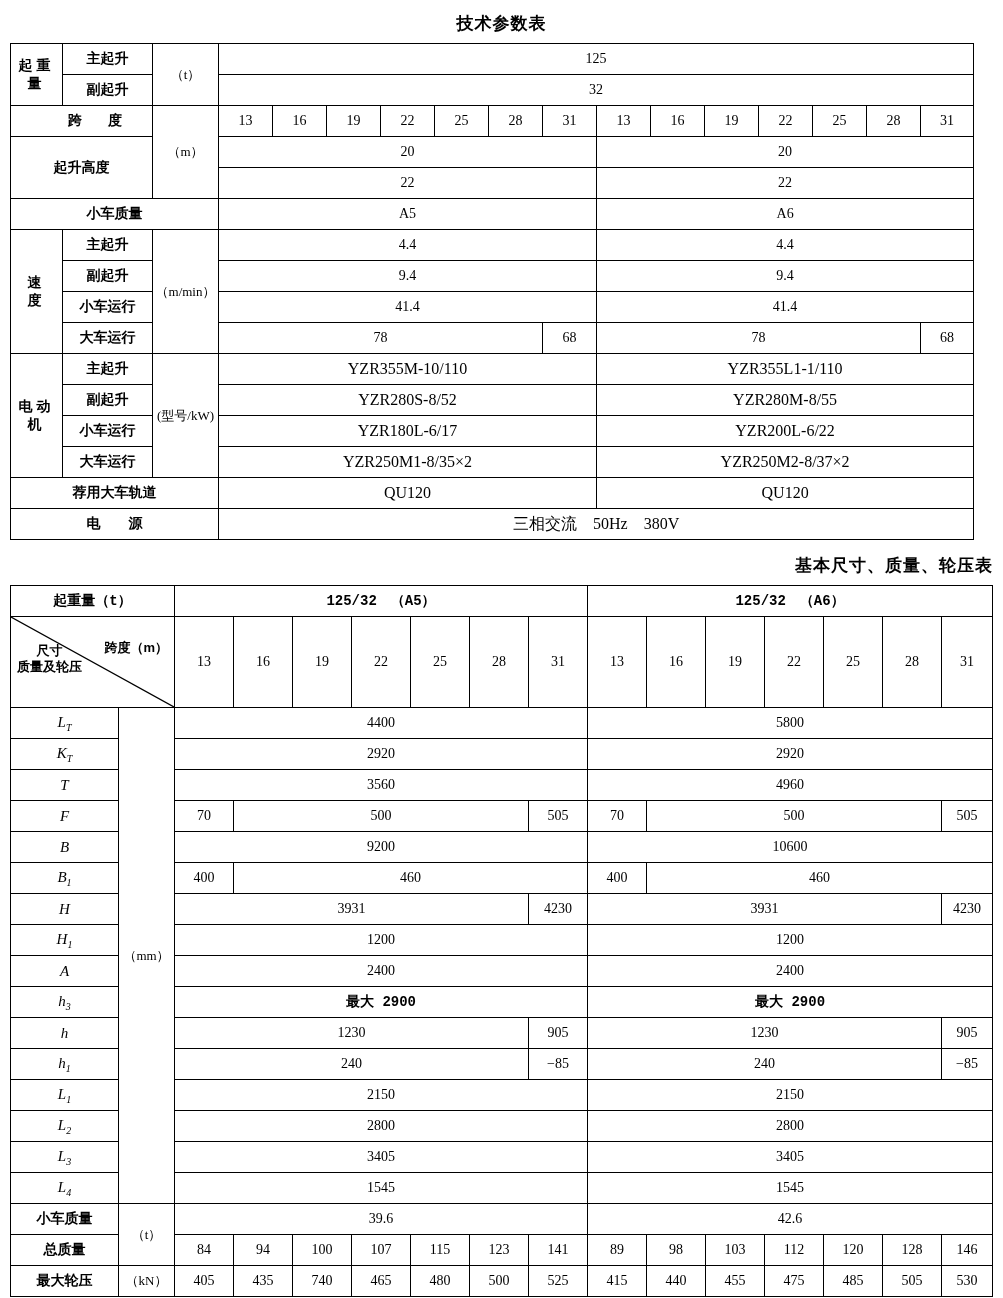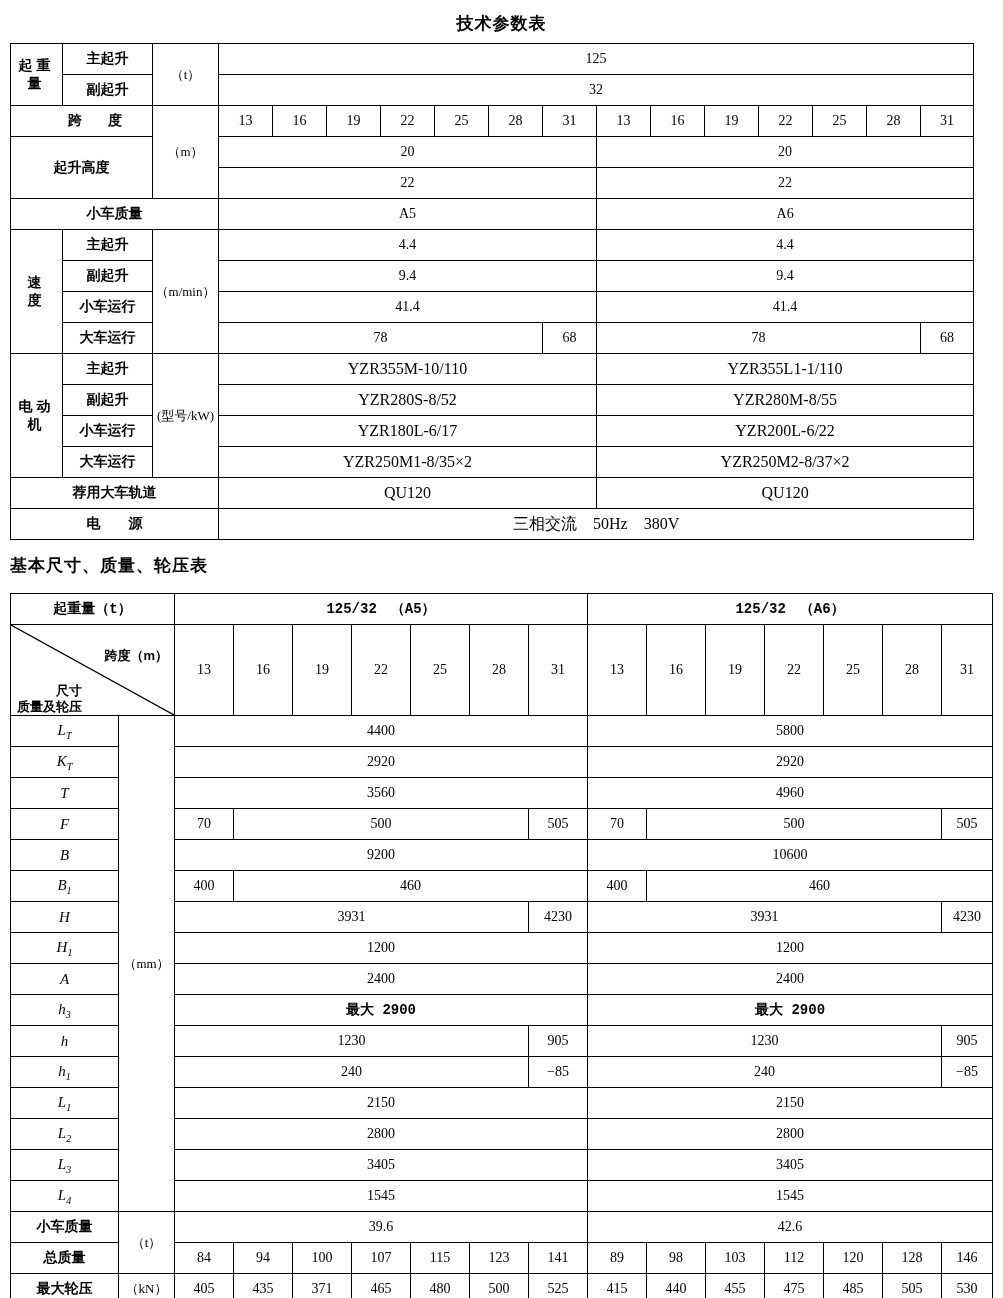--- a/index.html
+++ b/index.html
@@ -19,26 +19,26 @@
   }
   .title{
     text-align:center;
     font-family:"Liberation Sans", sans-serif;
     font-weight:bold;
     font-size:17px;
     letter-spacing:1px;
     margin:4px 0 8px 0;
   }
   .title2{
-    text-align:left;
+    text-align:right;
     font-family:"Liberation Sans", sans-serif;
     font-weight:bold;
     font-size:17px;
     letter-spacing:1px;
-    margin:14px 0 16px 0;
+    margin:14px 0 8px 0;
   }
   table{
     border-collapse:collapse;
     width:901px;
     table-layout:fixed;
   }
   table td{
     border:1px solid #000;
     text-align:center;
     vertical-align:middle;
@@ -98,25 +98,25 @@
   }
   .diag .lbl-tr{
     position:absolute;
     right:6px; top:22px;
     font-family:"Liberation Sans", sans-serif;
     font-weight:bold;
     font-size:13px;
   }
   .diag .lbl-bl{
     position:absolute;
-    left:6px; top:58px;
+    left:6px; top:26px;
     font-family:"Liberation Sans", sans-serif;
     font-weight:bold;
     font-size:13px;
-    text-align:right;
+    text-align:center;
     line-height:1.25;
   }
 </style>
 </head>
 <body>
 
 <div class="page">
 
   <div class="title">技术参数表</div>
 
@@ -437,21 +437,21 @@
         <td class="num">120</td>
         <td class="num">128</td>
         <td class="num">146</td>
       </tr>
 
       <tr>
         <td class="cn">最大轮压</td>
         <td class="unit">（kN）</td>
         <td class="num">405</td>
         <td class="num">435</td>
-        <td class="num">371</td>
+        <td class="num">740</td>
         <td class="num">465</td>
         <td class="num">480</td>
         <td class="num">500</td>
         <td class="num">525</td>
         <td class="num">415</td>
         <td class="num">440</td>
         <td class="num">455</td>
         <td class="num">475</td>
         <td class="num">485</td>
         <td class="num">505</td>

